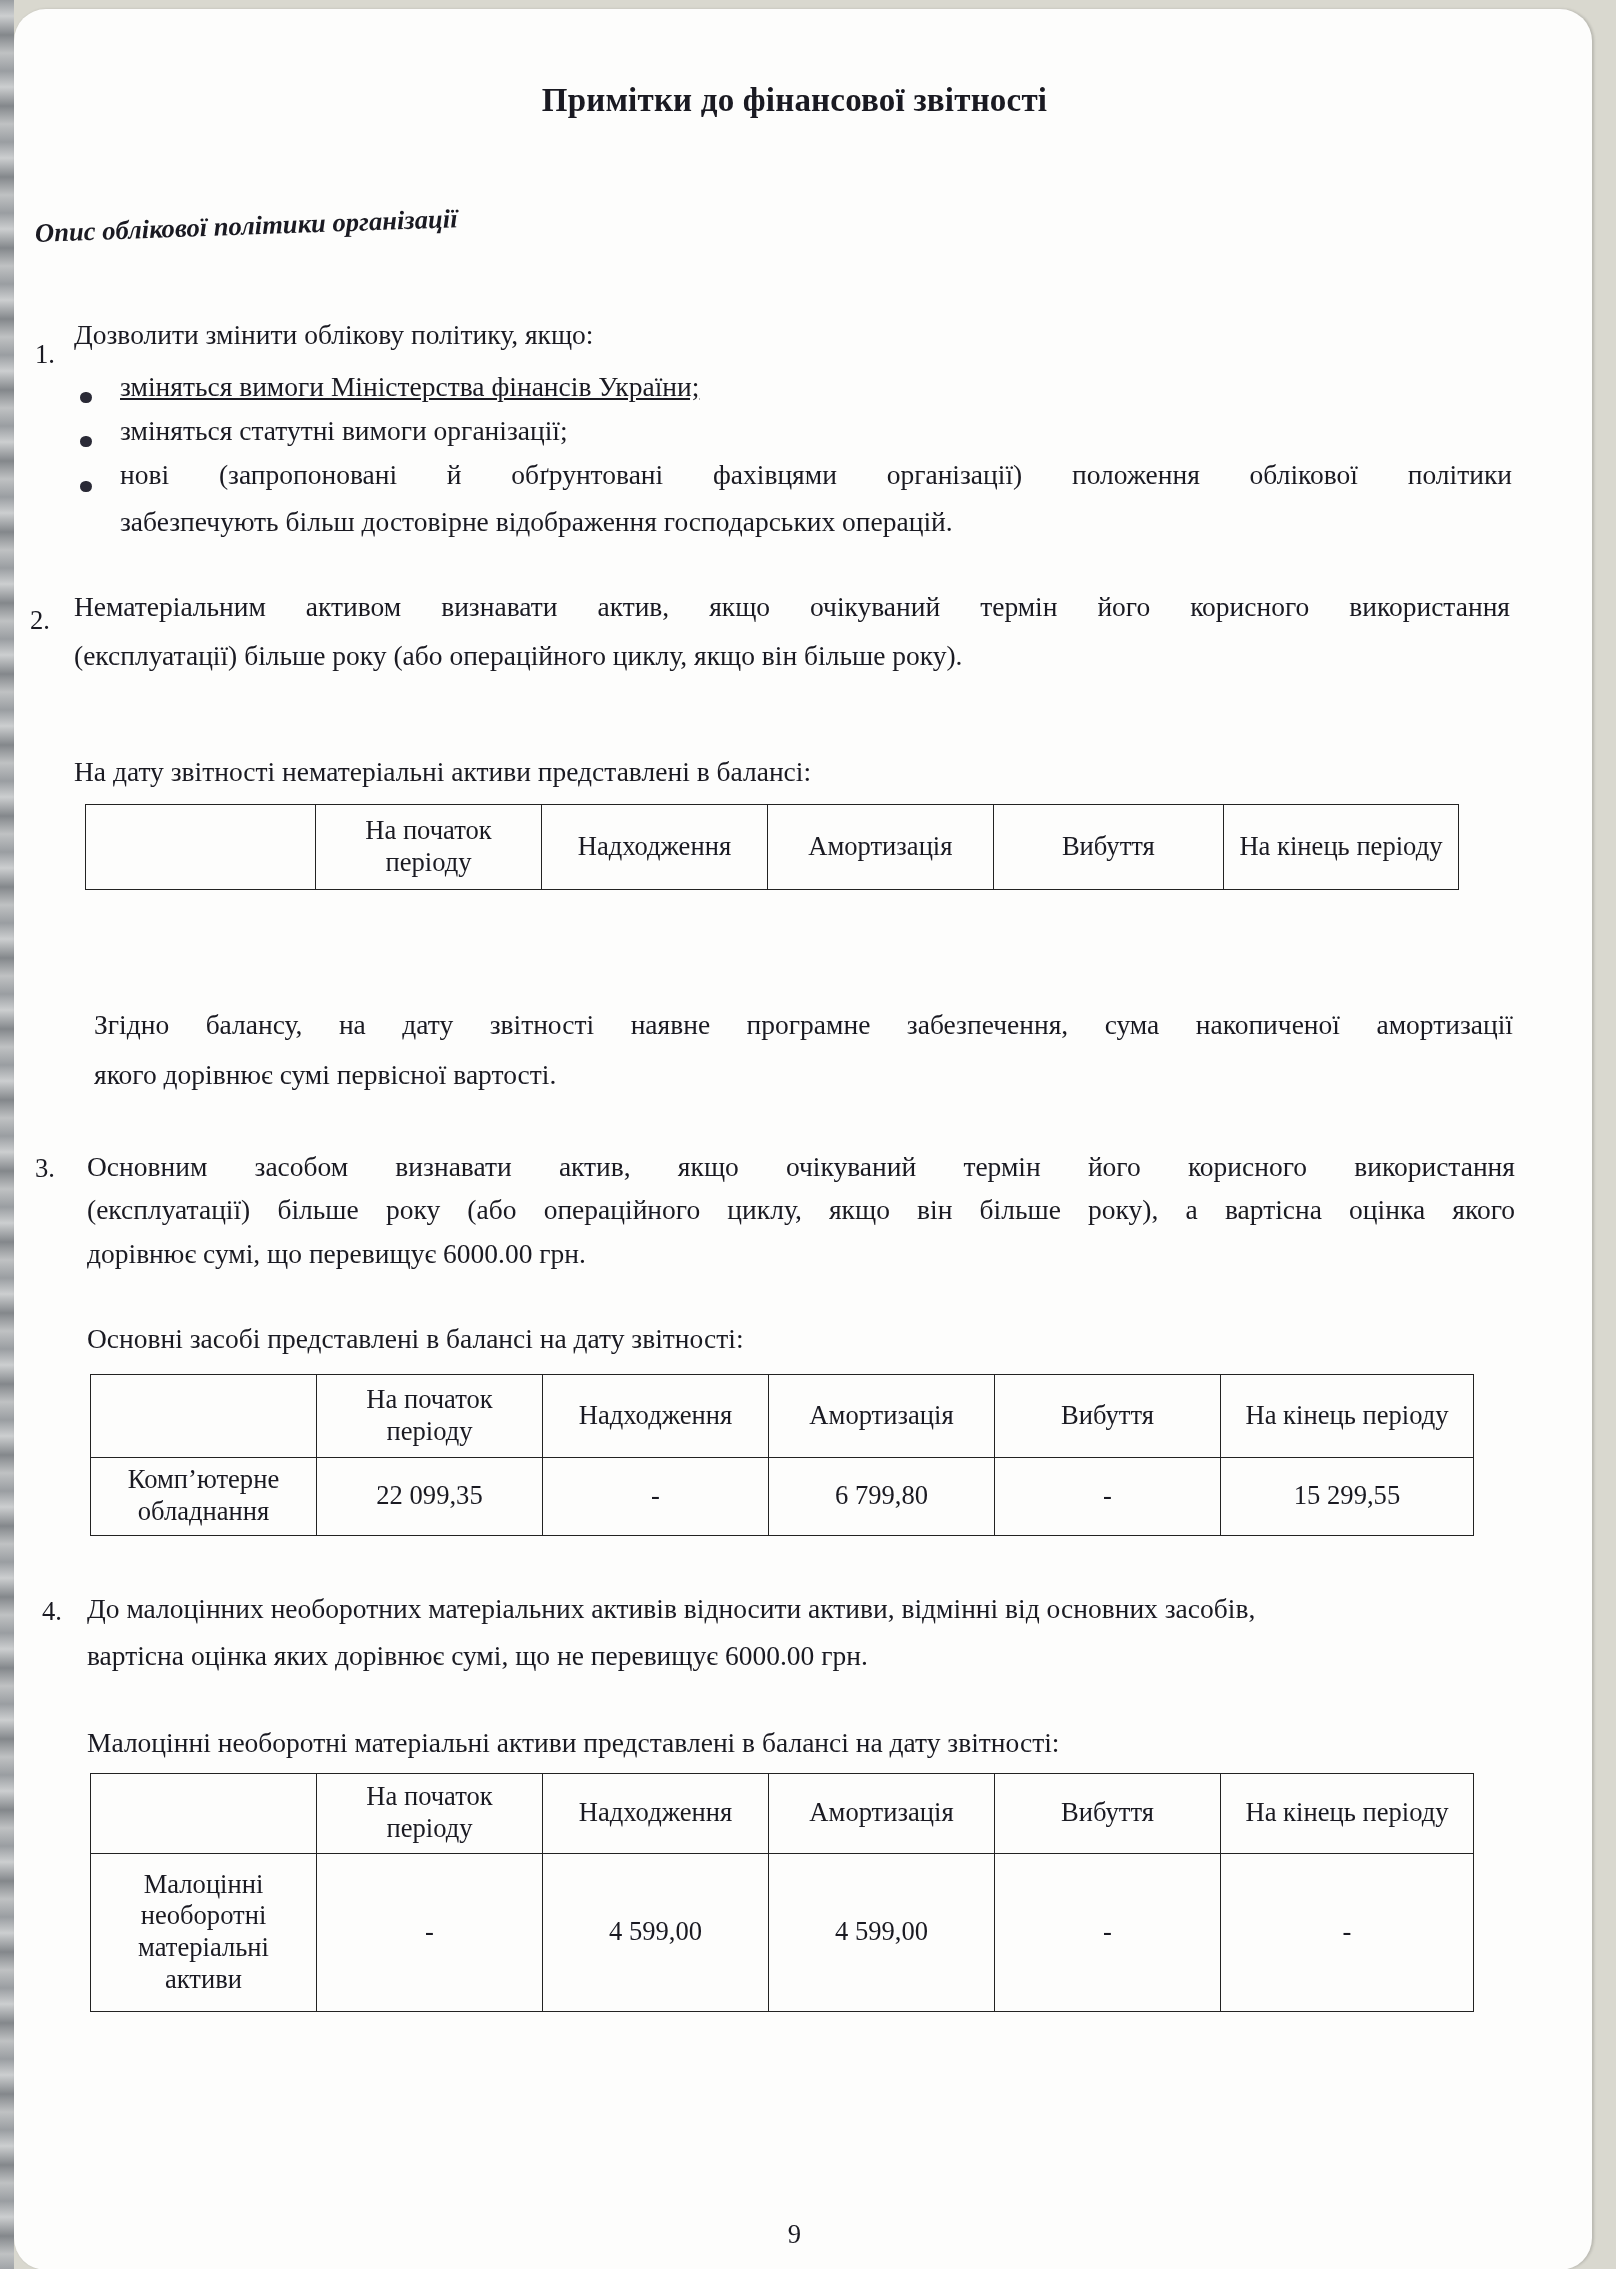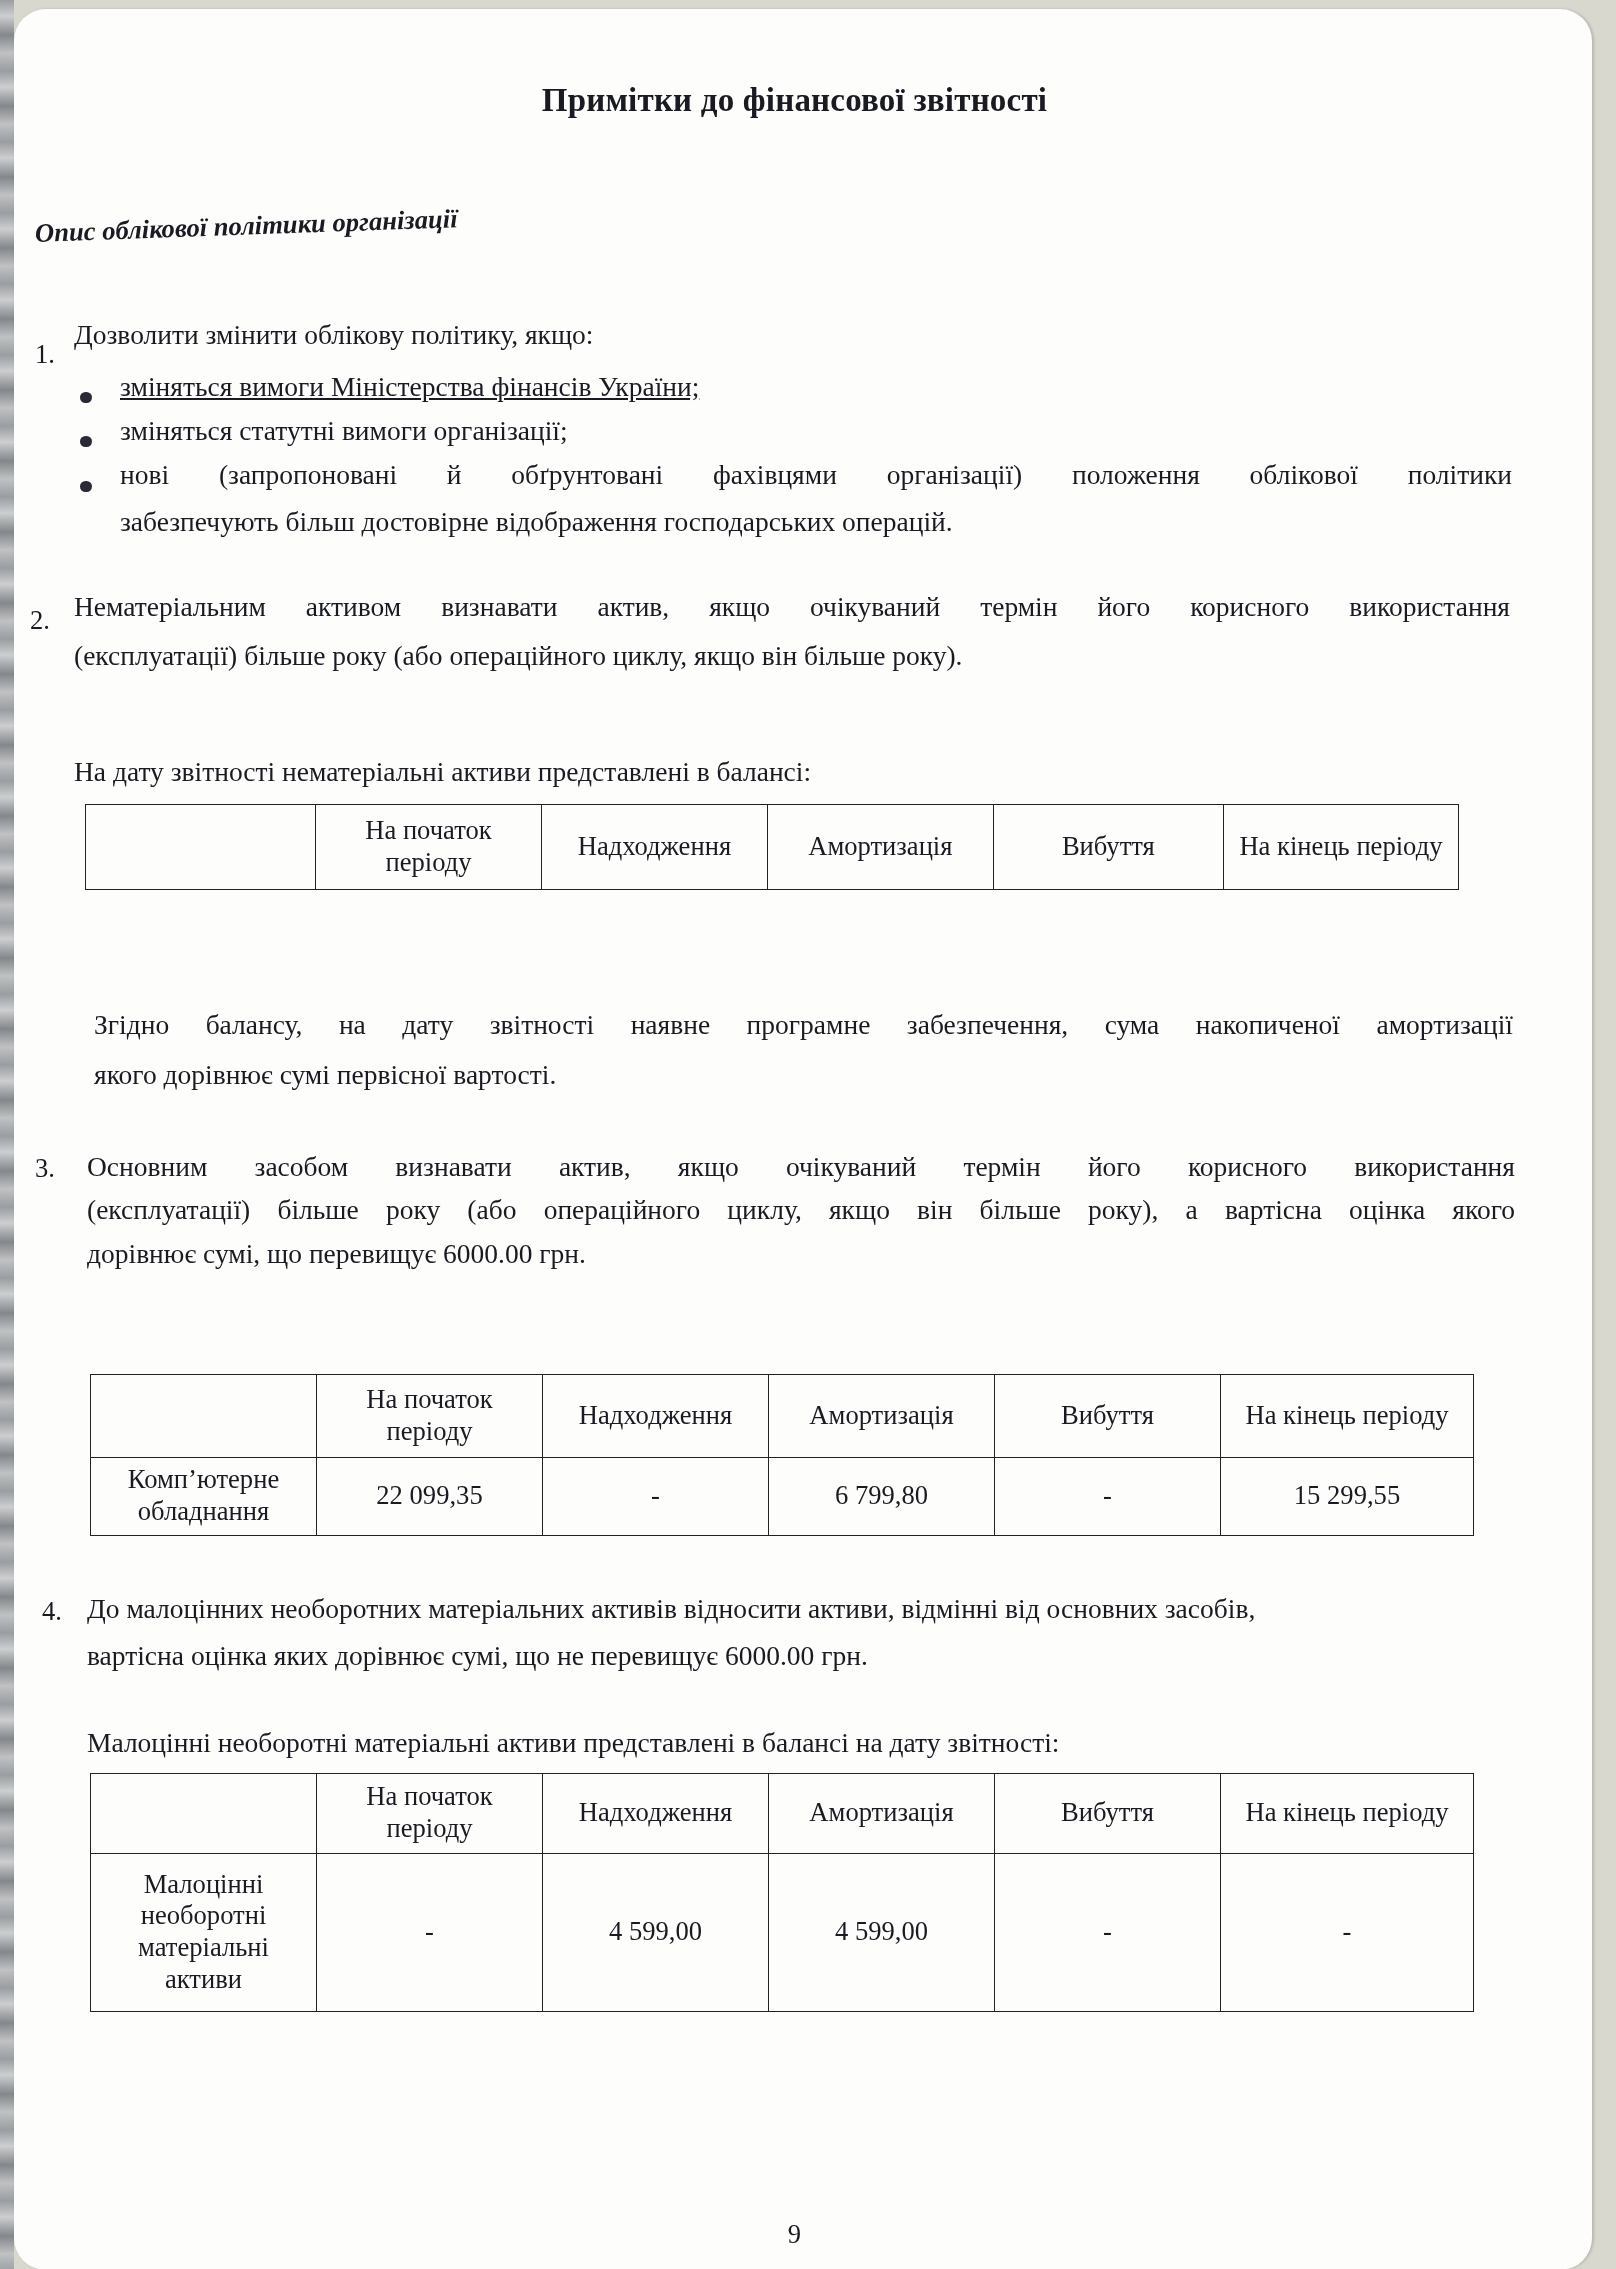--- a/index.html
+++ b/index.html
@@ -150,20 +150,21 @@
     </table>
 
   <div class="text-line justify" style="left:80px; top:1000px; width:1419px;">Згідно балансу, на дату звітності наявне програмне забезпечення, сума накопиченої амортизації</div>
   <div class="text-line" style="left:80px; top:1050px;">якого дорівнює сумі первісної вартості.</div>
 
   <div class="num" style="left:21px; top:1144px;">3.</div>
   <div class="text-line justify" style="left:73px; top:1142px; width:1428px;">Основним засобом визнавати актив, якщо очікуваний термін його корисного використання</div>
   <div class="text-line justify" style="left:73px; top:1185px; width:1428px;">(експлуатації) більше року (або операційного циклу, якщо він більше року), а вартісна оцінка якого</div>
   <div class="text-line" style="left:73px; top:1229px;">дорівнює сумі, що  перевищує 6000.00 грн.</div>
 
+  <div class="text-line" style="left:73px; top:1314px;">Основні засобі представлені в балансі на дату звітності:</div>
 
   <table class="fin" style="left:76px; top:1365px; width:1383px;">
     <colgroup>
       <col style="width:226px">
         <col style="width:226px">
         <col style="width:226px">
         <col style="width:226px">
         <col style="width:226px">
         <col style="width:253px">
     </colgroup>

